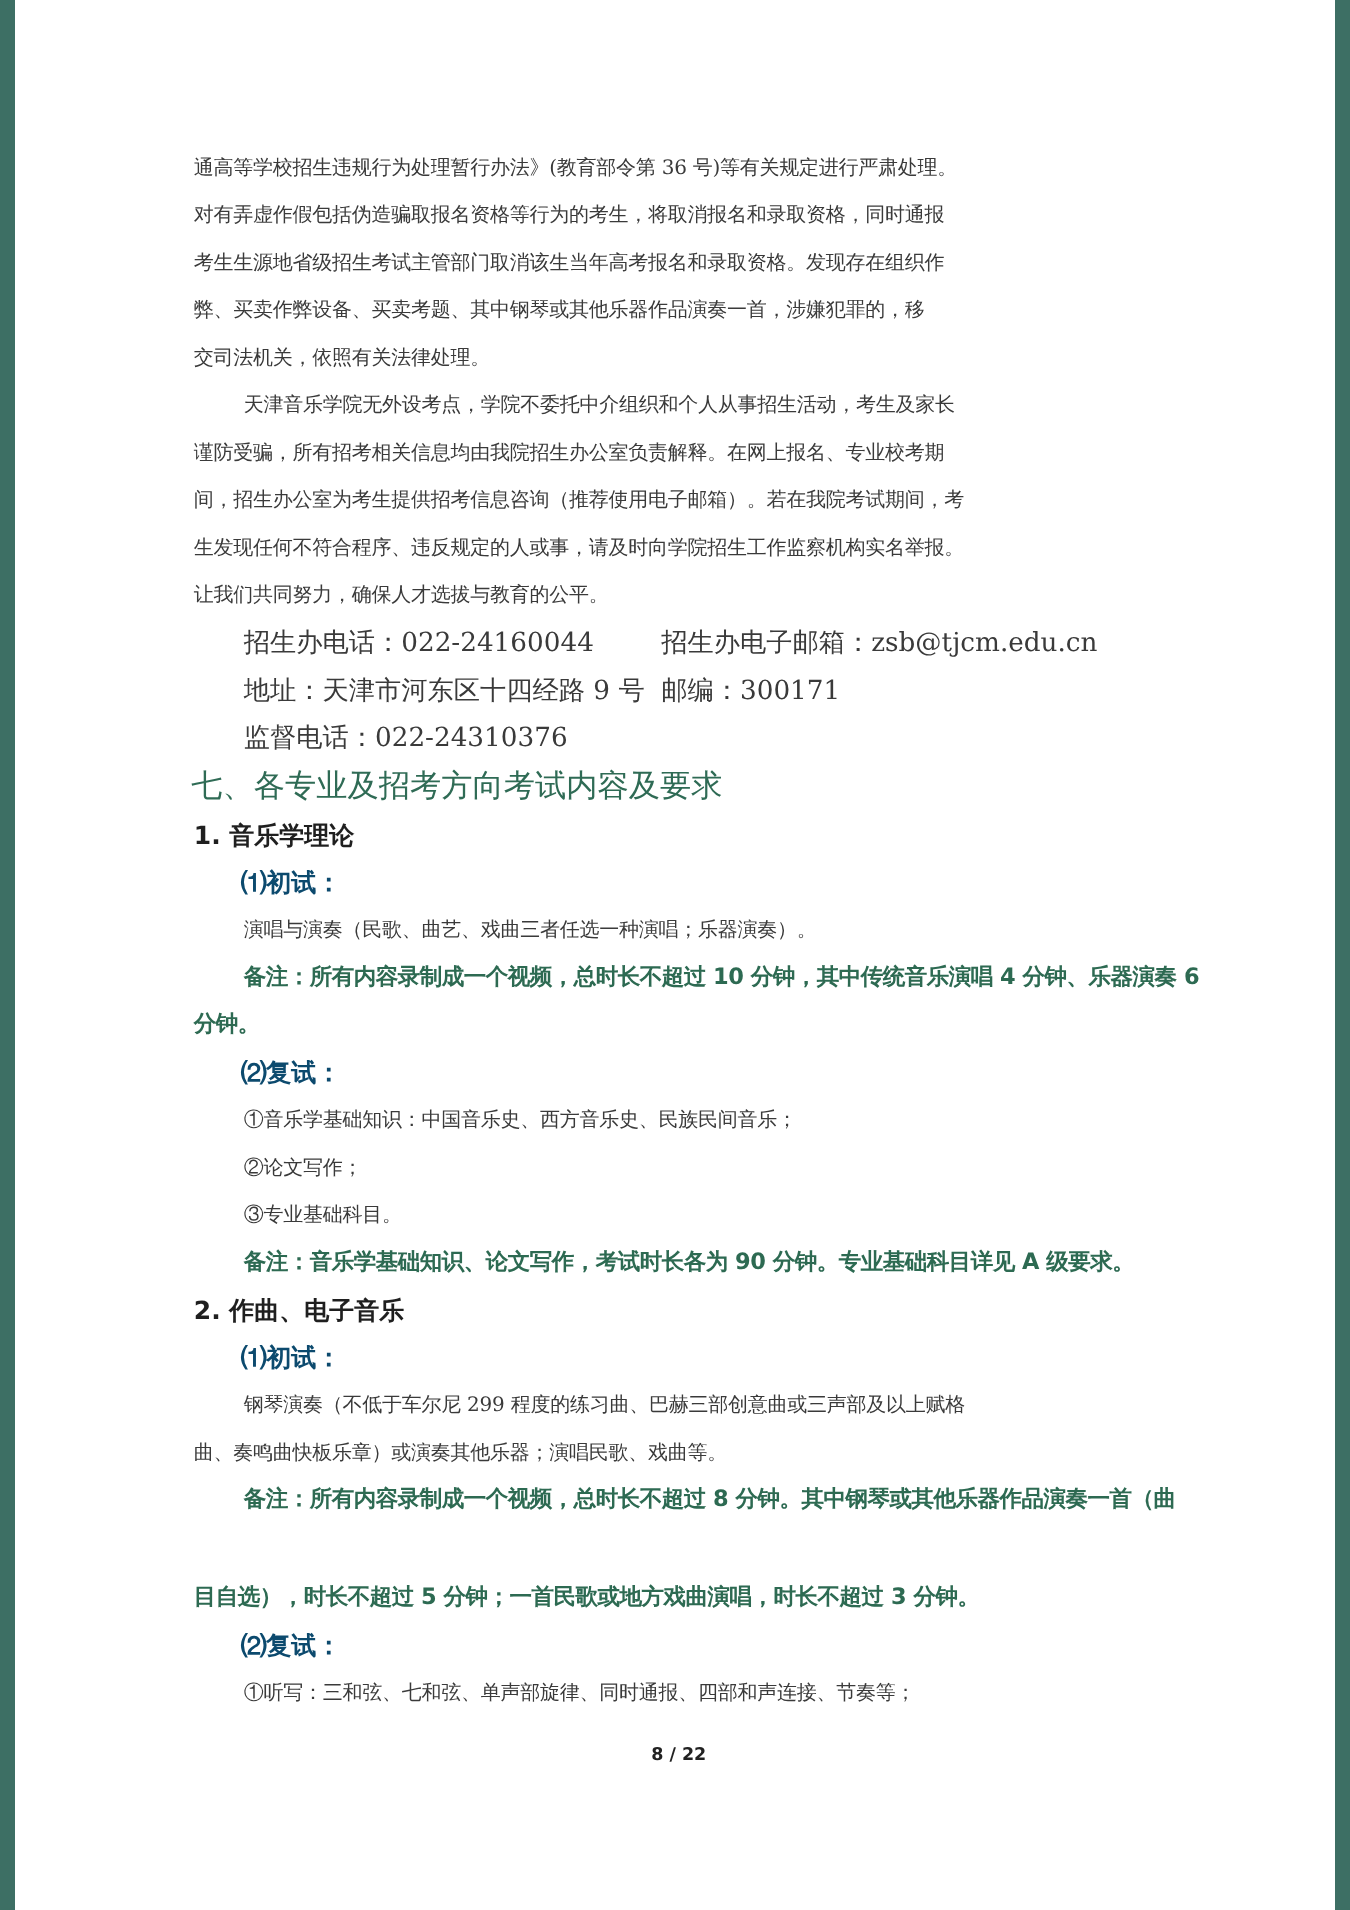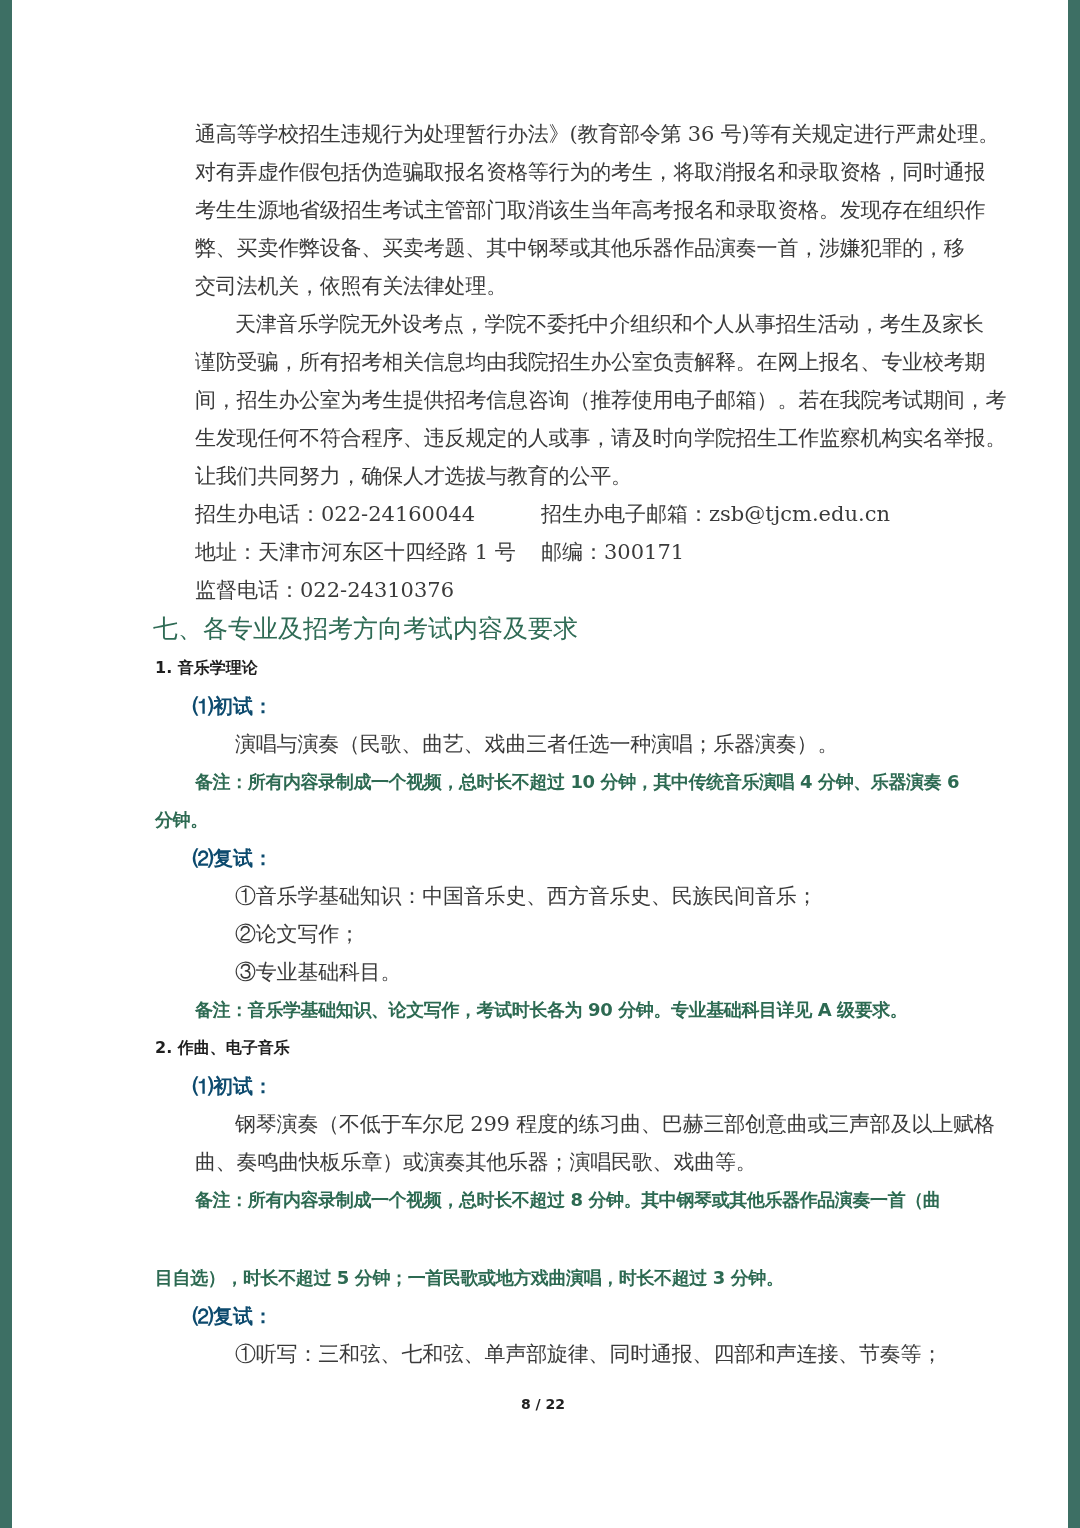--- a/index.html
+++ b/index.html
@@ -11,32 +11,32 @@
   }
   .border-left, .border-right {
     position: absolute; top: 0; bottom: 0; width: 12px; background: #3d6f64;
   }
   .border-left { left: 0; }
   .border-right { right: 0; }
   .page {
     position: absolute; left: 155px; top: 115px; width: 772px;
   }
   .line {
-    font-size: 21px; line-height: 38px; height: 38px; white-space: nowrap;
-    letter-spacing: -0.2px; overflow: visible; margin-left: 40px;
+    font-size: 16px; line-height: 38px; height: 38px; white-space: nowrap;
+    letter-spacing: -0.2px; overflow: visible;
   }
   .pad { padding-left: 40px; }
-  .contact-row { display: flex; font-size: 21px; line-height: 38px; padding-left: 40px; gap: 12px; }
+  .contact-row { display: flex; font-size: 21px; line-height: 38px; padding-left: 40px; }
   .contact-row .c1 { width: 334px; }
   .section-heading {
     color: #2f6b55; font-weight: normal; font-size: 25px; line-height: 40px;
     font-family: "DejaVu Sans", "Liberation Sans", sans-serif; margin-left: -2px;
   }
   .sub-heading {
-    color: #1f1f1f; font-weight: bold; font-size: 16px; line-height: 38px;
+    color: #1f1f1f; font-weight: bold; font-size: 20px; line-height: 38px;
     font-family: "DejaVu Sans", "Liberation Sans", sans-serif;
   }
   .stage {
     color: #0c4a6e; font-weight: bold; font-size: 20px; line-height: 38px; padding-left: 38px;
     font-family: "DejaVu Sans", "Liberation Sans", sans-serif;
   }
   .note {
     color: #2d6a52; font-weight: bold; font-size: 18px; line-height: 38px;
     text-indent: 40px; text-align: justify; letter-spacing: -0.4px;
     font-family: "DejaVu Sans", "Liberation Sans", sans-serif;
@@ -69,21 +69,21 @@
     <div class="line">生发现任何不符合程序、违反规定的人或事，请及时向学院招生工作监察机构实名举报。</div>
     <div class="line">让我们共同努力，确保人才选拔与教育的公平。</div>
   </div>
 
   <div>
     <div class="contact-row">
       <span class="c1">招生办电话：022-24160044</span>
       <span>招生办电子邮箱：zsb@tjcm.edu.cn</span>
     </div>
     <div class="contact-row">
-      <span class="c1">地址：天津市河东区十四经路 1 号</span>
+      <span class="c1">地址：天津市河东区十四经路 9 号</span>
       <span>邮编：300171</span>
     </div>
     <div class="contact-row">
       <span>监督电话：022-24310376</span>
     </div>
   </div>
 
   <div class="section-heading">七、各专业及招考方向考试内容及要求</div>
 
   <div>

